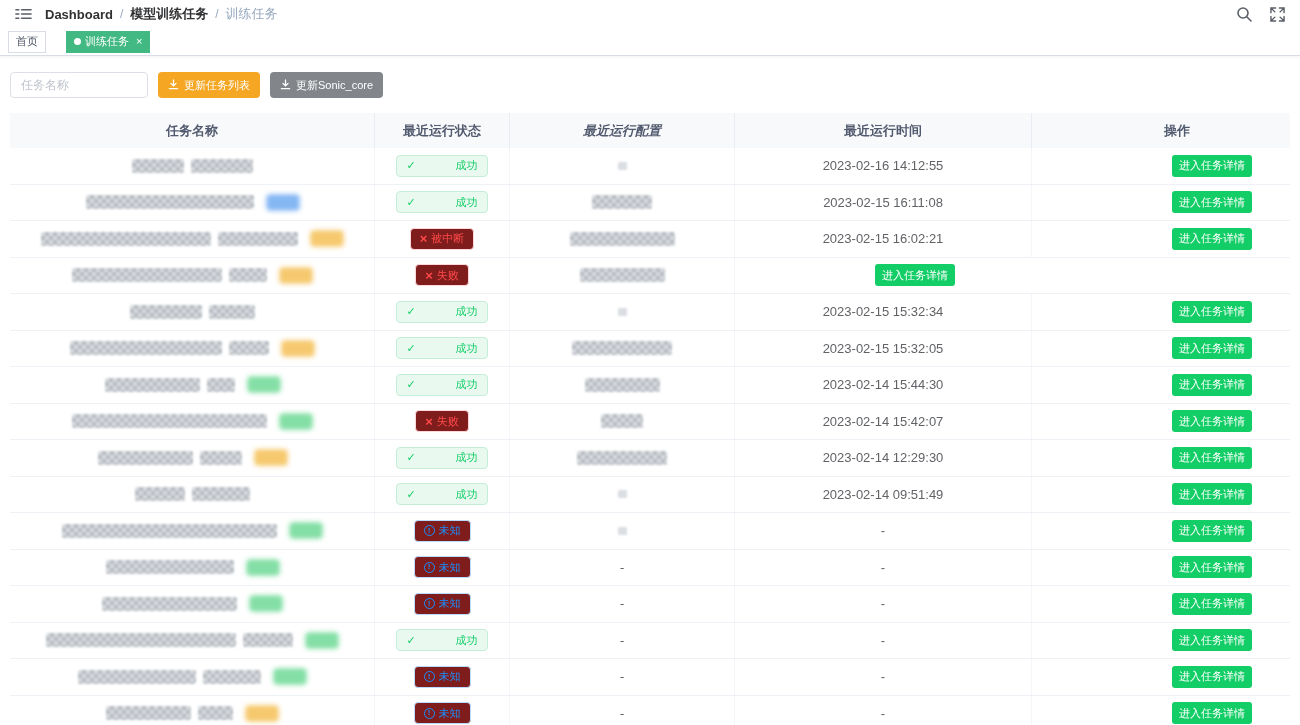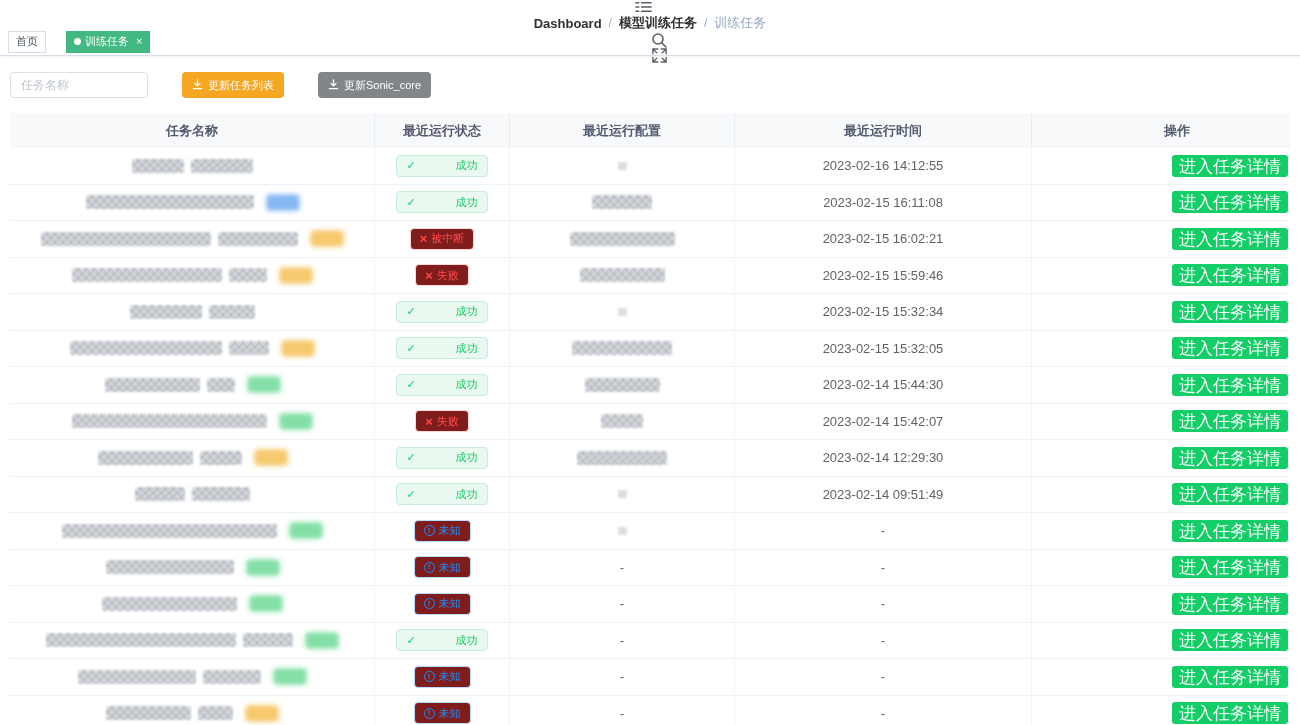--- a/index.html
+++ b/index.html
@@ -1,19 +1,19 @@
 <!DOCTYPE html>
 <html><head>
 <meta charset="utf-8">
 <style>
   *{box-sizing:border-box;margin:0;padding:0;}
   html,body{width:1300px;height:725px;overflow:hidden;background:#fff;
     font-family:"Liberation Sans",sans-serif;color:#303133;}
   
-  .navbar{height:28px;display:flex;align-items:center;padding:0 15px;background:#fff;flex-direction:column;}
+  .navbar{height:28px;display:flex;align-items:center;padding:0 15px;background:#fff;}
   .hamburger{display:inline-flex;margin-right:13px;cursor:pointer;}
   .breadcrumb{display:flex;align-items:center;gap:7px;font-size:13px;}
   .crumb.link{color:#303133;font-weight:600;text-decoration:none;cursor:pointer;}
   .crumb.current{color:#97a8be;}
   .sep{color:#97a8be;font-size:12px;}
   .nav-spacer{flex:1;}
   .nav-icon{display:inline-flex;margin-left:18px;cursor:pointer;}
   
   .tags-bar{height:28px;display:flex;align-items:center;gap:20px;padding:0 8px;
     border-bottom:1px solid #d8dce5;box-shadow:0 1px 3px 0 rgba(0,21,41,.06);}
@@ -21,35 +21,35 @@
     border:1px solid #d8dce5;background:#fff;color:#495060;font-size:11px;cursor:pointer;}
   .tag.active{background:#42b983;border-color:#42b983;color:#fff;}
   .tag-dot{width:7px;height:7px;border-radius:50%;background:#fff;display:inline-block;}
   .tag-close{font-size:11px;margin-left:3px;line-height:1;}
   
   .toolbar{display:flex;align-items:center;gap:10px;padding:16px 10px 15px;}
   .search-input{width:138px;height:26px;border:1px solid #dcdfe6;border-radius:4px;
     padding:0 10px;font-size:12px;color:#606266;outline:none;font-family:inherit;}
   .search-input::placeholder{color:#bfc4cc;}
   .btn{height:26px;border:none;border-radius:4px;color:#fff;font-size:11px;
-    display:inline-flex;align-items:center;gap:5px;padding:0 10px;cursor:pointer;font-family:inherit;margin-left:24px;}
+    display:inline-flex;align-items:center;gap:5px;padding:0 10px;cursor:pointer;font-family:inherit;}
   .btn.warn{background:#f5a623;}
   .btn.gray{background:#82868b;}
   
   .table{margin:0 10px;}
   .thead{display:flex;background:#f8f9fb;height:35px;}
   .th{display:flex;align-items:center;justify-content:center;font-size:13px;
     font-weight:700;color:#515a6e;border-right:1px solid #e9ecf2;}
   .th:last-child{border-right:none;}
   .tr{display:flex;height:36.5px;border-bottom:1px solid #eef1f6;background:#fff;}
   .td{display:flex;align-items:center;justify-content:center;font-size:13px;
     color:#606266;border-right:1px solid #f3f5f9;}
   .col-name{width:365px;gap:7px;}
   .col-status{width:135px;}
-  .col-config{width:225px;}
+  .col-config{width:225px;font-style:italic;}
   .col-time{width:297px;}
   .col-action{flex:1;border-right:none !important;}
   .th.col-action{justify-content:center;padding-left:32px;}
   .td.col-action{justify-content:flex-start;padding-left:140px;}
   
   .redact{display:inline-block;height:14px;border-radius:2px;
     background:repeating-conic-gradient(#b9bdc3 0% 25%, #d7dade 0% 50%);
     background-size:8px 8px;filter:blur(1.3px);}
   .redact-tag{display:inline-block;width:32px;height:15px;border-radius:3px;
     margin-left:6px;filter:blur(2.2px);}
@@ -64,21 +64,21 @@
   .st-success{color:#13ce66;background:#e9f9f0;border-color:#c5eed8;gap:40px;}
   .st-interrupted,.st-failed{color:#ff4949;background:#7f1d1d;border-color:#ffd6d9;}
   .st-unknown{color:#1890ff;background:#7f1d1d;border-color:#b7dcff;}
   .st-icon{font-style:normal;display:inline-flex;align-items:center;justify-content:center;}
   .ic-success::before{content:"✓";font-size:11px;}
   .ic-interrupted::before,.ic-failed::before{content:"×";font-size:13px;font-weight:700;}
   .ic-unknown{width:11px;height:11px;border:1px solid currentColor;border-radius:50%;
     font-size:8px;font-weight:700;}
   .ic-unknown::before{content:"!";}
   .btn-detail{background:#13ce66;color:#fff;border:none;border-radius:3px;height:22px;
-    padding:0 7px;font-size:17px;cursor:pointer;font-family:inherit;white-space:nowrap;}
+    padding:0 7px;font-size:11px;cursor:pointer;font-family:inherit;white-space:nowrap;}
 </style>
 </head>
 <body>
 
 <header class="navbar">
   <span class="hamburger">
     <svg width="17" height="14" viewBox="0 0 18 14" fill="none" stroke="#5a5e66" stroke-width="1.7" stroke-linecap="round">
       <path d="M1 2.5h3M1 7h3M1 11.5h3M7 2.5h10M7 7h10M7 11.5h10"></path>
     </svg>
   </span>
@@ -212,21 +212,20 @@
         </div>
     <div class="td col-status">
       <span class="badge st-failed">
         <i class="st-icon ic-failed"></i>
         <span class="st-text">失败</span>
       </span>
     </div>
     <div class="td col-config">
           <span class="redact" style="width: 85px;"></span>
         </div>
-    <div class="td col-time">2023-02-15 15:59:46</div>
     <div class="td col-action">
       <button class="btn-detail">进入任务详情</button>
     </div>
   </div>
 
   <div class="tr">
     <div class="td col-name">
           <span class="redact" style="width: 72px;"></span>
           <span class="redact" style="width: 46px;"></span>
         </div>

